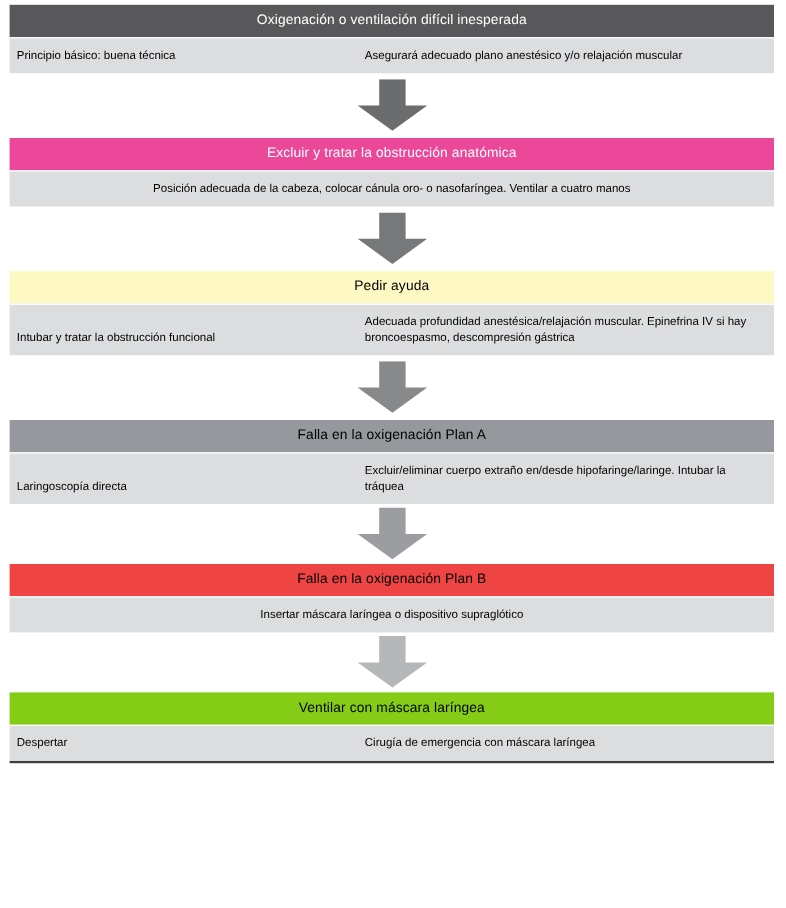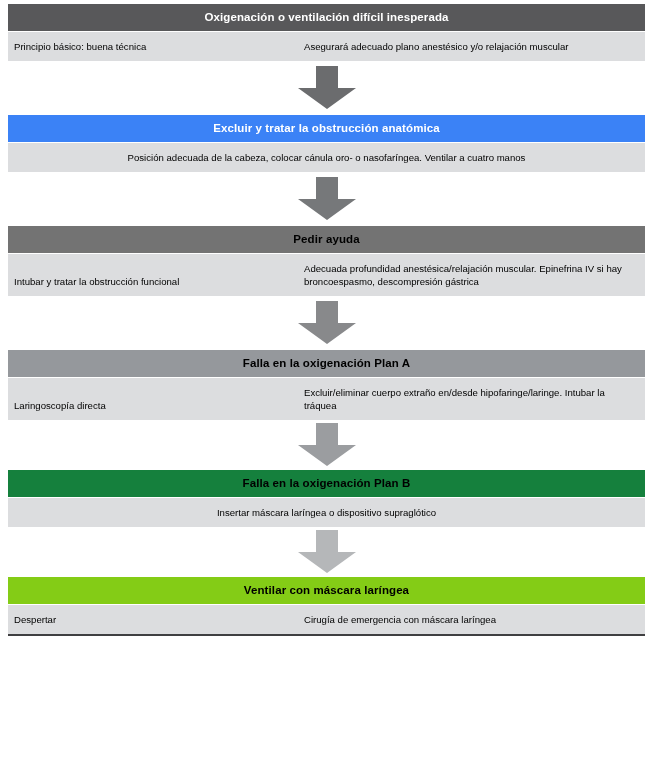--- a/index.html
+++ b/index.html
@@ -25,32 +25,32 @@
 
   .stage {
     position: relative;
     width: 100%;
   }
 
   .stage-header {
     width: 100%;
     box-sizing: border-box;
     text-align: center;
-    font-weight: bold;
+    font-weight: normal;
     font-size: 11.5px;
     letter-spacing: 0.1px;
     padding: 7px 4px 7px 4px;
     line-height: 13px;
     color: #ffffff;
   }
   .stage-header.dark  { background: #58585a; color: #ffffff; }
-  .stage-header.d2    { background: #3b82f6; color: #ffffff; }
-  .stage-header.d3    { background: #737373; color: #000000; }
+  .stage-header.d2    { background: #ec4899; color: #ffffff; }
+  .stage-header.d3    { background: #fef9c3; color: #000000; }
   .stage-header.d4    { background: #95989c; color: #000000; }
-  .stage-header.d5    { background: #15803d; color: #000000; }
+  .stage-header.d5    { background: #ef4444; color: #000000; }
   .stage-header.d6    { background: #84cc16; color: #000000; }
 
   .stage-body {
     width: 100%;
     box-sizing: border-box;
     background: #dcdddf;
     border-top: 1px solid #ffffff;
     display: flex;
     flex-direction: row;
     align-items: flex-end;

